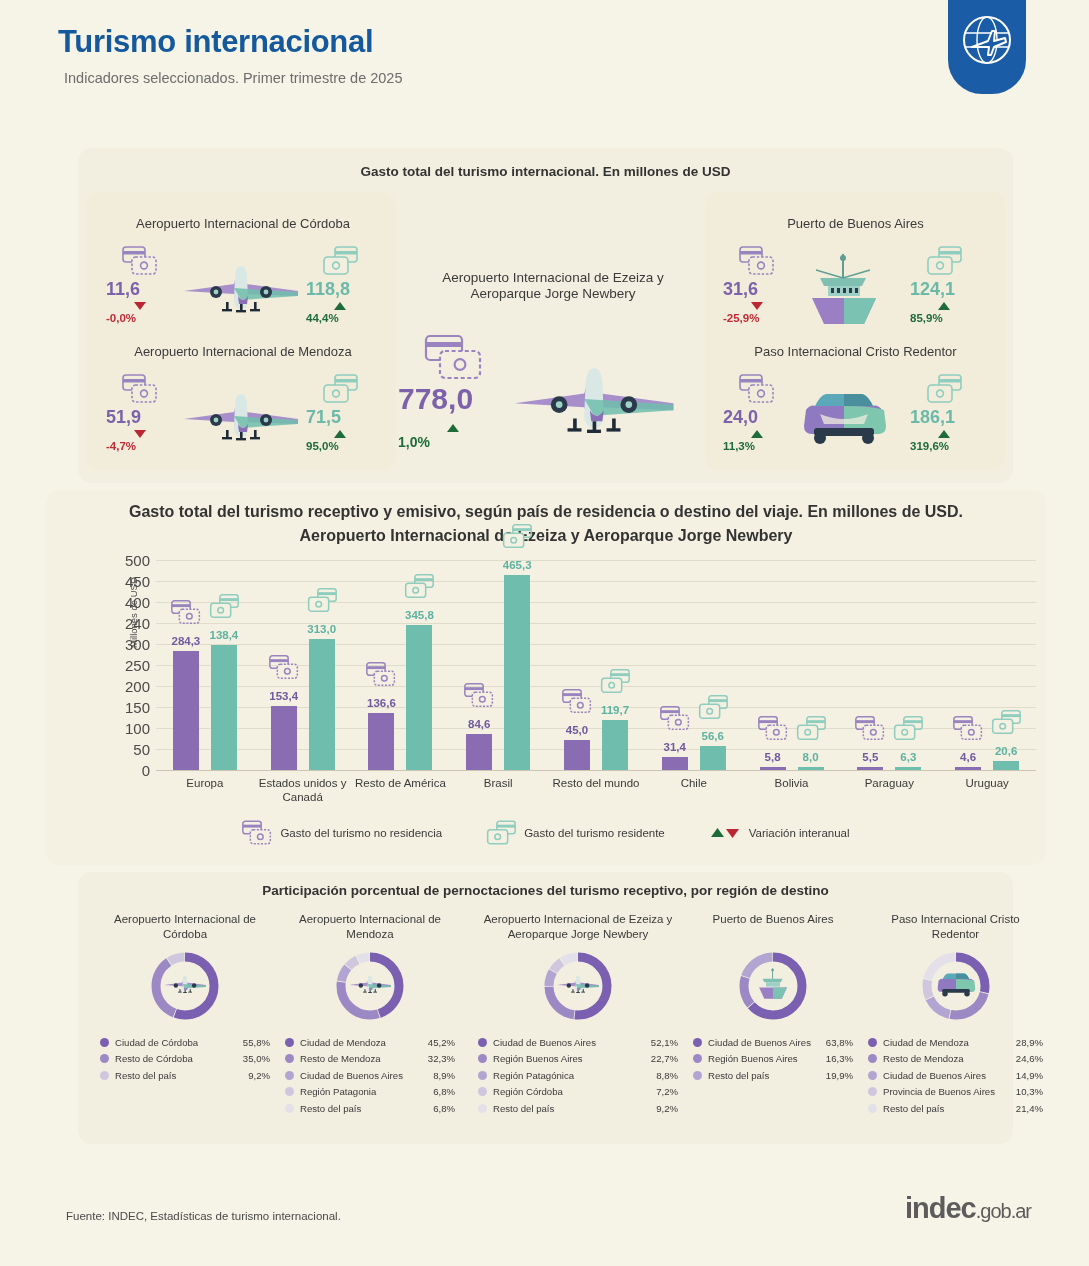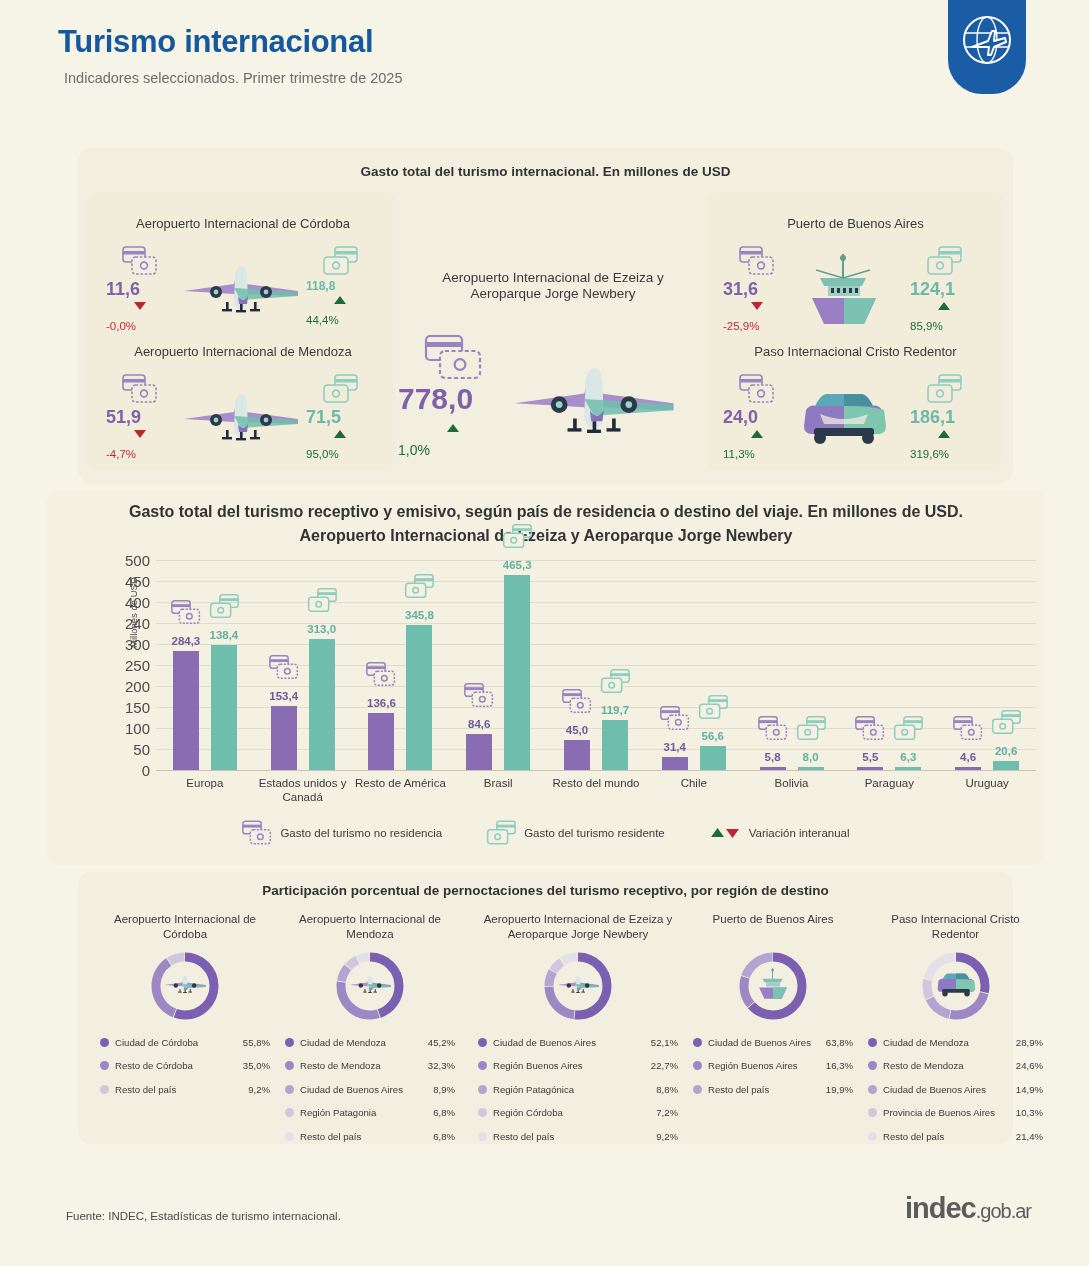--- a/index.html
+++ b/index.html
@@ -52,21 +52,21 @@
     position: absolute; text-align: center; font-size: 13px; color: #3a3a3a;
     line-height: 1.22;
   }
 
   
   .metric { position: absolute; text-align: left; }
   .metric .val { font-weight: bold; line-height: 1; }
   .metric .val.purple { color: #7d62ab; }
   .metric .val.teal   { color: #6cb9a9; }
   .metric .delta {
-    font-size: 11.5px; font-weight: normal; line-height: 1; margin-top: 11px;
+    font-size: 11.5px; font-weight: bold; line-height: 1; margin-top: 3px;
   }
   .metric .delta.up   { color: #1e6b3a; }
   .metric .delta.down { color: #c02a35; }
   .tri { display: block; margin: 4px auto 2px auto; width: 0; height: 0; }
   .tri.up   { border-left: 6px solid transparent; border-right: 6px solid transparent; border-bottom: 8px solid #1e6b3a; }
   .tri.down { border-left: 6px solid transparent; border-right: 6px solid transparent; border-top: 8px solid #bb2633; }
 
   .wal { display:block; margin: 0 auto 4px auto; }
 
   
@@ -126,21 +126,21 @@
   }
   .dcol { position: absolute; top: 40px; }
   .dcol h4 {
     font-size: 11.5px; font-weight: normal; color: #3a3a3a;
     text-align: center; line-height: 1.28; height: 32px;
   }
   .donut-wrap { position: relative; width: 100%; height: 74px; margin-top: 6px; }
   .donut { position: absolute; left: 50%; transform: translateX(-50%); }
   .dlist { margin-top: 10px; }
   .drow { display: flex; align-items: center; font-size: 9.6px; color: #3a3a3a;
-    height: 16.5px; white-space: nowrap; margin-top: 7px; }
+    height: 16.5px; white-space: nowrap; }
   .dot { width: 9px; height: 9px; border-radius: 50%; flex: 0 0 9px; margin-right: 6px; }
   .dname { flex: 1 1 auto; }
   .dpct { flex: 0 0 auto; text-align: right; }
 
   
   .footer-src {
     position: absolute; left: 66px; top: 1210px;
     font-size: 11.5px; color: #4a4a4a;
   }
   .footer-logo {
@@ -202,21 +202,21 @@
         <rect x="72" y="49" width="10" height="2.4"></rect>
     </g>
   </svg>
   <div class="metric" style="left:228px; top:98px; width:68px;">
     <svg class="wal" width="36" height="30" viewBox="0 0 36 30">
       <rect x="13" y="1" width="22" height="15" rx="3" fill="none" stroke="#8fcdbf" stroke-width="1.6"></rect>
       <rect x="13" y="5" width="22" height="3.5" fill="#8fcdbf"></rect>
       <rect x="2" y="11" width="24" height="17" rx="3.5" fill="#f3efe0" stroke="#8fcdbf" stroke-width="1.6"></rect>
       <circle cx="14" cy="19.5" r="3.4" fill="none" stroke="#8fcdbf" stroke-width="1.6"></circle>
     </svg>
-    <div class="val teal" style="font-size:12px;">118,8</div>
+    <div class="val teal" style="font-size:18px;">118,8</div>
     <span class="tri up"></span>
     <div class="delta up">44,4%</div>
   </div>
 
   <div class="node-title" style="left:30px; top:196px; width:270px;">Aeropuerto Internacional de Mendoza</div>
   <div class="metric" style="left:28px; top:226px; width:68px;">
     <svg class="wal" width="36" height="30" viewBox="0 0 36 30">
       <rect x="1" y="1" width="22" height="15" rx="3" fill="none" stroke="#9a84c0" stroke-width="1.6"></rect>
       <rect x="1" y="5" width="22" height="3.5" fill="#9a84c0"></rect>
       <rect x="10" y="11" width="24" height="17" rx="3.5" fill="#f2eddb" stroke="#9a84c0" stroke-width="1.6" stroke-dasharray="2.5 1.8"></rect>

